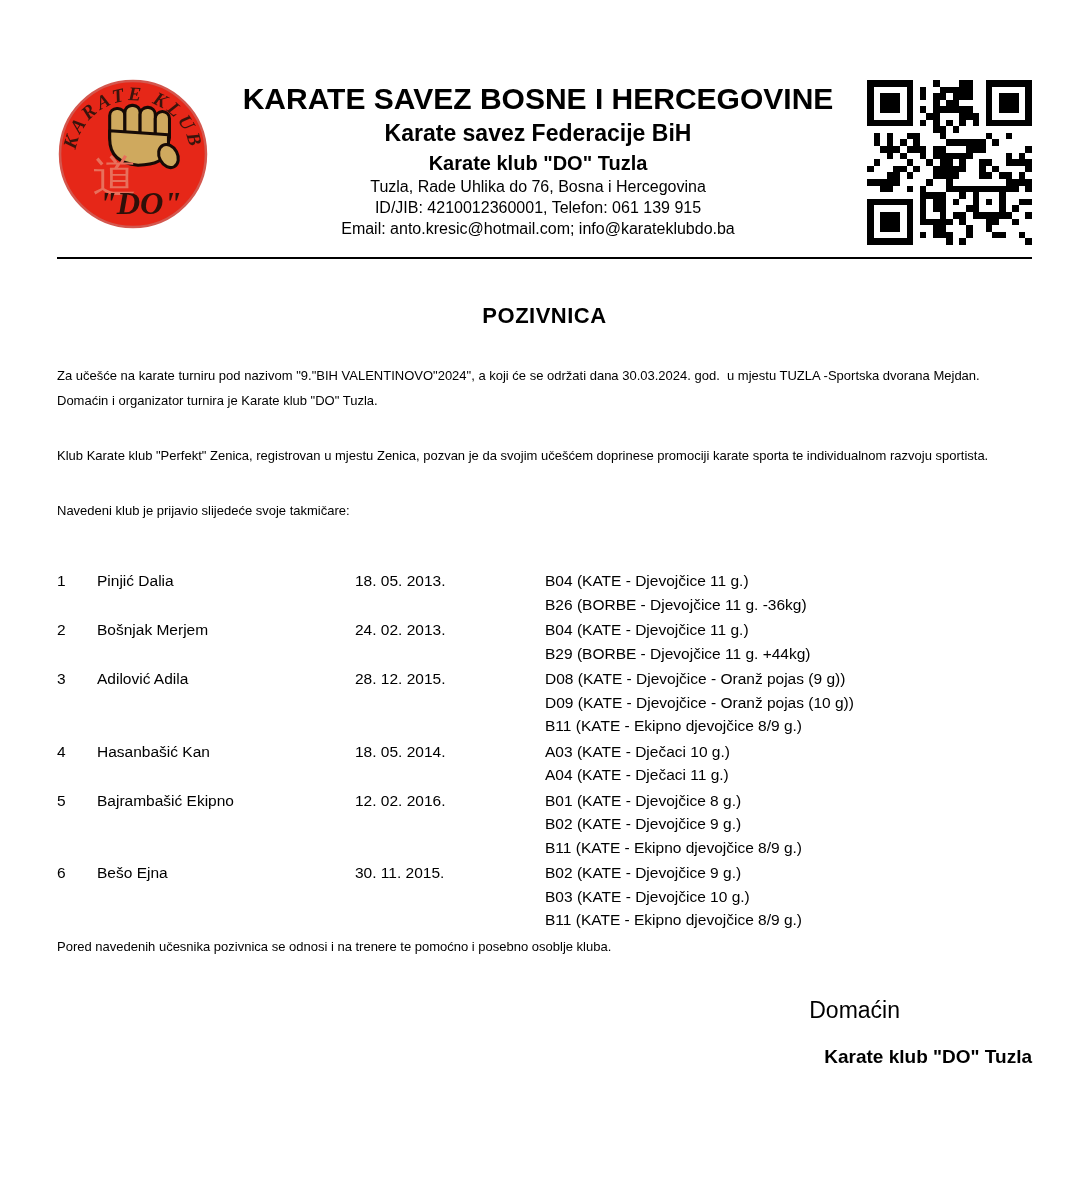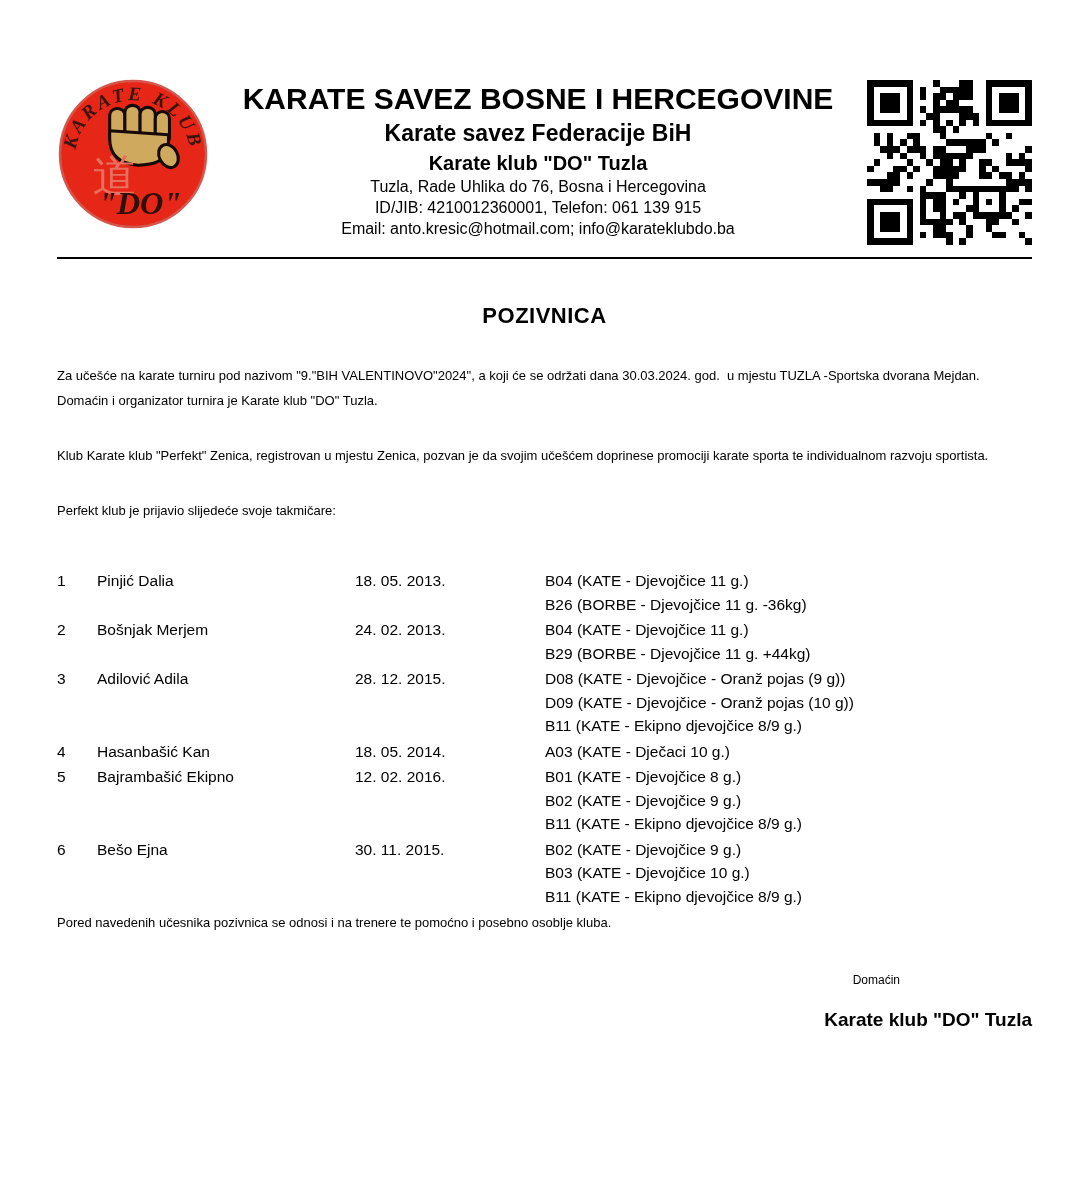--- a/index.html
+++ b/index.html
@@ -69,21 +69,21 @@
     grid-template-columns: 40px 258px 190px 1fr;
     margin-bottom: 2px;
   }
   .c-num, .c-name, .c-date { align-self: start; }
   .c-cats { display: block; }
 
   
   .closing { margin-top: 2px; }
   .signature { text-align: right; }
   .sig-role {
-    font-size: 12px;
+    font-size: 23px;
     margin-top: 38px;
     padding-right: 132px;
   }
   .sig-club {
     font-size: 19px;
     font-weight: bold;
     margin-top: 22px;
     padding-right: 0px;
   }
 
@@ -438,21 +438,21 @@
         </svg>
     </div>
   </div>
 
   <hr class="header-rule">
 
   <div class="doc-title">POZIVNICA</div>
 
   <p class="para para-intro">Za učešće na karate turniru pod nazivom "9."BIH VALENTINOVO"2024", a koji će se održati dana 30.03.2024. god.  u mjestu TUZLA -Sportska dvorana Mejdan. Domaćin i organizator turnira je Karate klub "DO" Tuzla.</p>
   <p class="para">Klub Karate klub "Perfekt" Zenica, registrovan u mjestu Zenica, pozvan je da svojim učešćem doprinese promociji karate sporta te individualnom razvoju sportista.</p>
-  <p class="para">Perfekt klub je prijavio slijedeće svoje takmičare:</p>
+  <p class="para">Navedeni klub je prijavio slijedeće svoje takmičare:</p>
 
   <div class="competitors">
       <div class="comp-row">
         <div class="c-num">1</div>
         <div class="c-name">Pinjić Dalia</div>
         <div class="c-date">18. 05. 2013.</div>
         <div class="c-cats">
           <div class="c-cat">B04 (KATE - Djevojčice 11 g.)</div>
           <div class="c-cat">B26 (BORBE - Djevojčice 11 g. -36kg)</div>
         </div>
@@ -475,20 +475,21 @@
           <div class="c-cat">D09 (KATE - Djevojčice - Oranž pojas (10 g))</div>
           <div class="c-cat">B11 (KATE - Ekipno djevojčice 8/9 g.)</div>
         </div>
       </div>
       <div class="comp-row">
         <div class="c-num">4</div>
         <div class="c-name">Hasanbašić Kan</div>
         <div class="c-date">18. 05. 2014.</div>
         <div class="c-cats">
           <div class="c-cat">A03 (KATE - Dječaci 10 g.)</div>
+          <div class="c-cat">A04 (KATE - Dječaci 11 g.)</div>
         </div>
       </div>
       <div class="comp-row">
         <div class="c-num">5</div>
         <div class="c-name">Bajrambašić Ekipno</div>
         <div class="c-date">12. 02. 2016.</div>
         <div class="c-cats">
           <div class="c-cat">B01 (KATE - Djevojčice 8 g.)</div>
           <div class="c-cat">B02 (KATE - Djevojčice 9 g.)</div>
           <div class="c-cat">B11 (KATE - Ekipno djevojčice 8/9 g.)</div>

